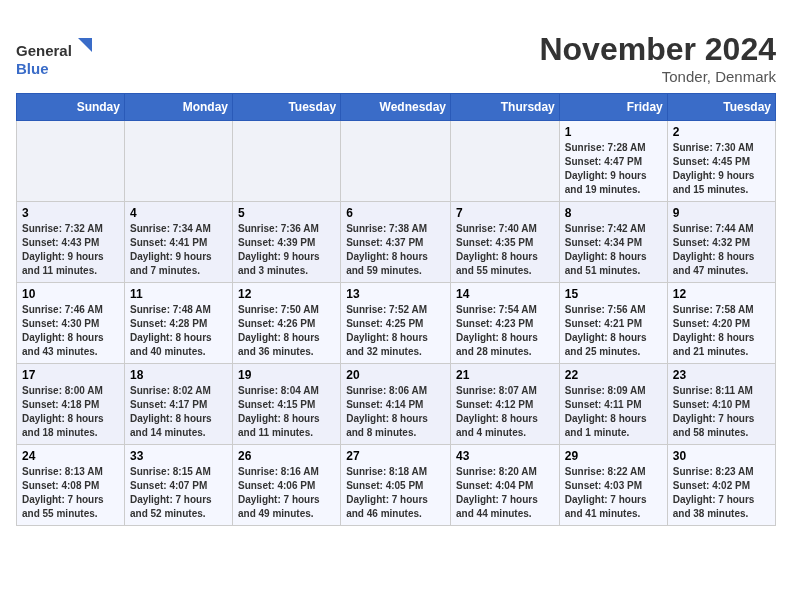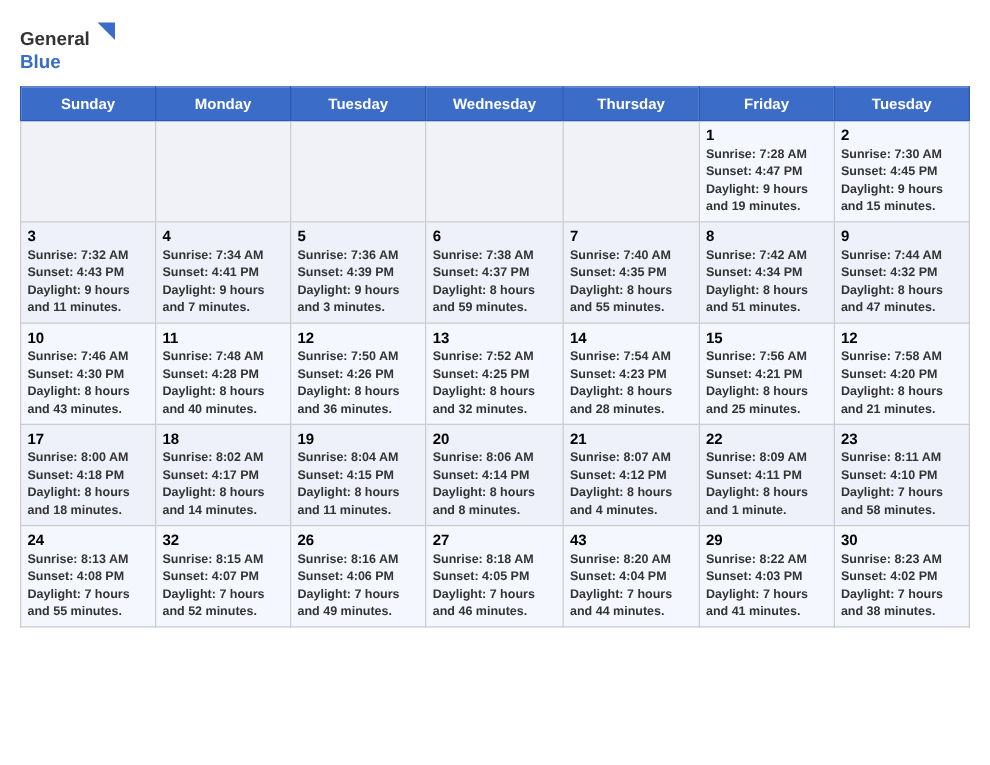--- a/index.html
+++ b/index.html
@@ -8,20 +8,21 @@
       background: #fff;
       width: 792px;
       min-height: 612px;
       padding: 16px;
     }
     .header {
       display: flex;
       align-items: center;
       justify-content: space-between;
       margin-bottom: 8px;
+      margin-top: 15px;
     }
     .logo {
       display: flex;
       align-items: center;
       gap: 4px;
     }
     .title-area {
       text-align: right;
     }
     .month-title {
@@ -35,21 +36,21 @@
     }
     table {
       width: 100%;
       border-collapse: collapse;
       font-size: 11px;
     }
     thead tr th {
       background: #3a6cc8;
       color: #fff;
       padding: 6px 4px;
-      text-align: center;
+      text-align: right;
       font-size: 12px;
       font-weight: bold;
       border: 1px solid #2a5ab8;
     }
     tbody tr td {
       vertical-align: top;
       padding: 4px 5px;
       border: 1px solid #ccc;
       width: 113px;
       min-height: 80px;
@@ -82,20 +83,24 @@
 <body>
 
 <div class="header">
   <div class="logo">
   <svg width="80" height="45" viewBox="0 0 80 45" xmlns="http://www.w3.org/2000/svg">
     <text x="0" y="20" font-size="15" font-weight="bold" fill="#333" font-family="Arial">General</text>
     <text x="0" y="38" font-size="15" font-weight="bold" fill="#3a6cc8" font-family="Arial">Blue</text>
     <polygon points="62,2 76,2 76,16" fill="#3a6cc8"></polygon>
   </svg>
 </div>
+  <div class="title-area">
+    <div class="month-title">November 2024</div>
+    <div class="location">Tonder, Denmark</div>
+  </div>
 </div>
 
 <table>
   <thead>
     <tr>
       <th>Sunday</th>
       <th>Monday</th>
       <th>Tuesday</th>
       <th>Wednesday</th>
       <th>Thursday</th>
@@ -135,21 +140,21 @@
         <td><span class="day-num">17</span><span class="day-detail">Sunrise: 8:00 AM<br>Sunset: 4:18 PM<br>Daylight: 8 hours and 18 minutes.</span></td>
         <td><span class="day-num">18</span><span class="day-detail">Sunrise: 8:02 AM<br>Sunset: 4:17 PM<br>Daylight: 8 hours and 14 minutes.</span></td>
         <td><span class="day-num">19</span><span class="day-detail">Sunrise: 8:04 AM<br>Sunset: 4:15 PM<br>Daylight: 8 hours and 11 minutes.</span></td>
         <td><span class="day-num">20</span><span class="day-detail">Sunrise: 8:06 AM<br>Sunset: 4:14 PM<br>Daylight: 8 hours and 8 minutes.</span></td>
         <td><span class="day-num">21</span><span class="day-detail">Sunrise: 8:07 AM<br>Sunset: 4:12 PM<br>Daylight: 8 hours and 4 minutes.</span></td>
         <td><span class="day-num">22</span><span class="day-detail">Sunrise: 8:09 AM<br>Sunset: 4:11 PM<br>Daylight: 8 hours and 1 minute.</span></td>
         <td><span class="day-num">23</span><span class="day-detail">Sunrise: 8:11 AM<br>Sunset: 4:10 PM<br>Daylight: 7 hours and 58 minutes.</span></td>
       </tr>
       <tr>
         <td><span class="day-num">24</span><span class="day-detail">Sunrise: 8:13 AM<br>Sunset: 4:08 PM<br>Daylight: 7 hours and 55 minutes.</span></td>
-        <td><span class="day-num">32</span><span class="day-detail">Sunrise: 8:15 AM<br>Sunset: 4:07 PM<br>Daylight: 7 hours and 52 minutes.</span></td>
+        <td><span class="day-num">33</span><span class="day-detail">Sunrise: 8:15 AM<br>Sunset: 4:07 PM<br>Daylight: 7 hours and 52 minutes.</span></td>
         <td><span class="day-num">26</span><span class="day-detail">Sunrise: 8:16 AM<br>Sunset: 4:06 PM<br>Daylight: 7 hours and 49 minutes.</span></td>
         <td><span class="day-num">27</span><span class="day-detail">Sunrise: 8:18 AM<br>Sunset: 4:05 PM<br>Daylight: 7 hours and 46 minutes.</span></td>
         <td><span class="day-num">43</span><span class="day-detail">Sunrise: 8:20 AM<br>Sunset: 4:04 PM<br>Daylight: 7 hours and 44 minutes.</span></td>
         <td><span class="day-num">29</span><span class="day-detail">Sunrise: 8:22 AM<br>Sunset: 4:03 PM<br>Daylight: 7 hours and 41 minutes.</span></td>
         <td><span class="day-num">30</span><span class="day-detail">Sunrise: 8:23 AM<br>Sunset: 4:02 PM<br>Daylight: 7 hours and 38 minutes.</span></td>
       </tr>
     </tbody>
 </table>
 
 </body></html>

